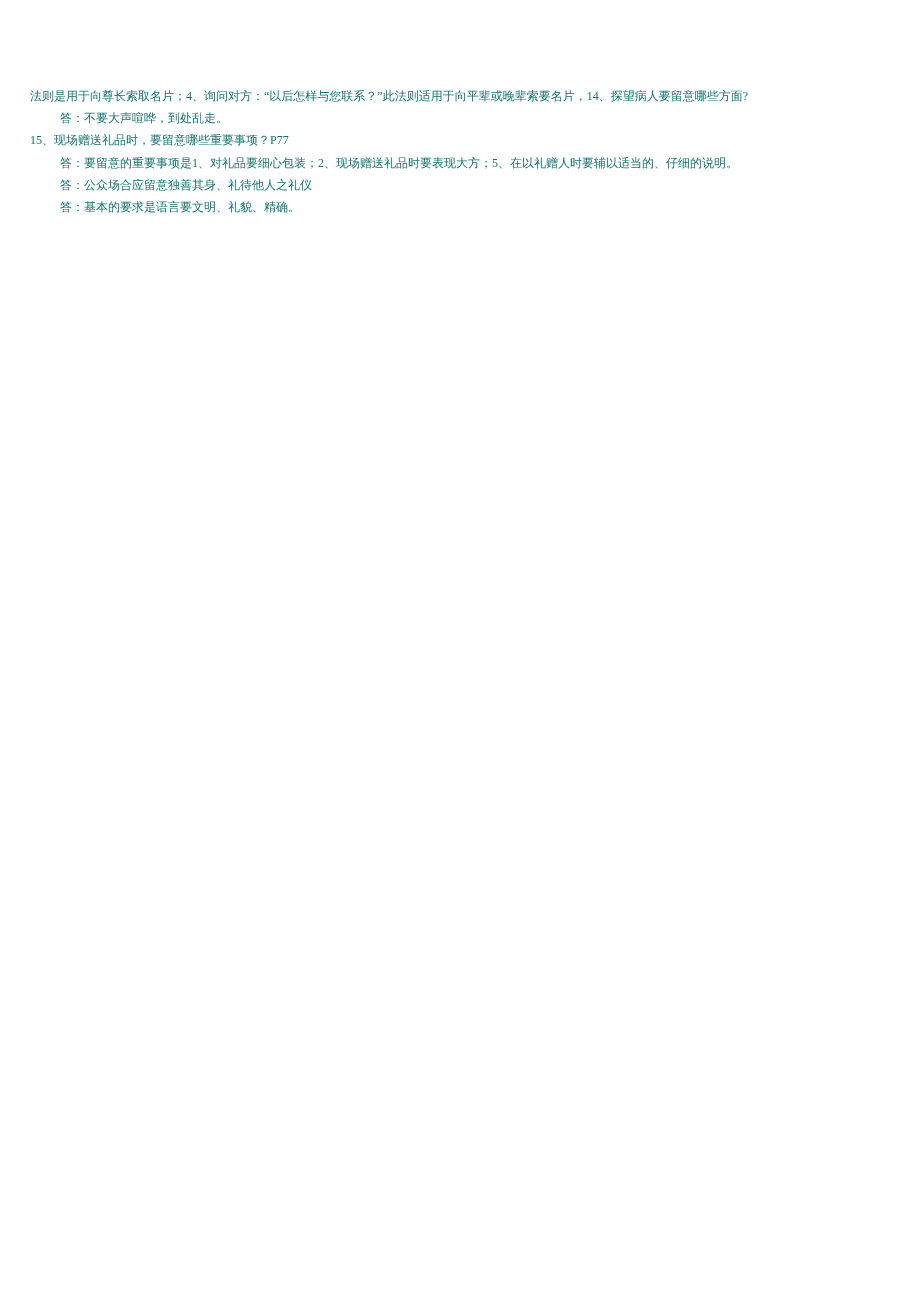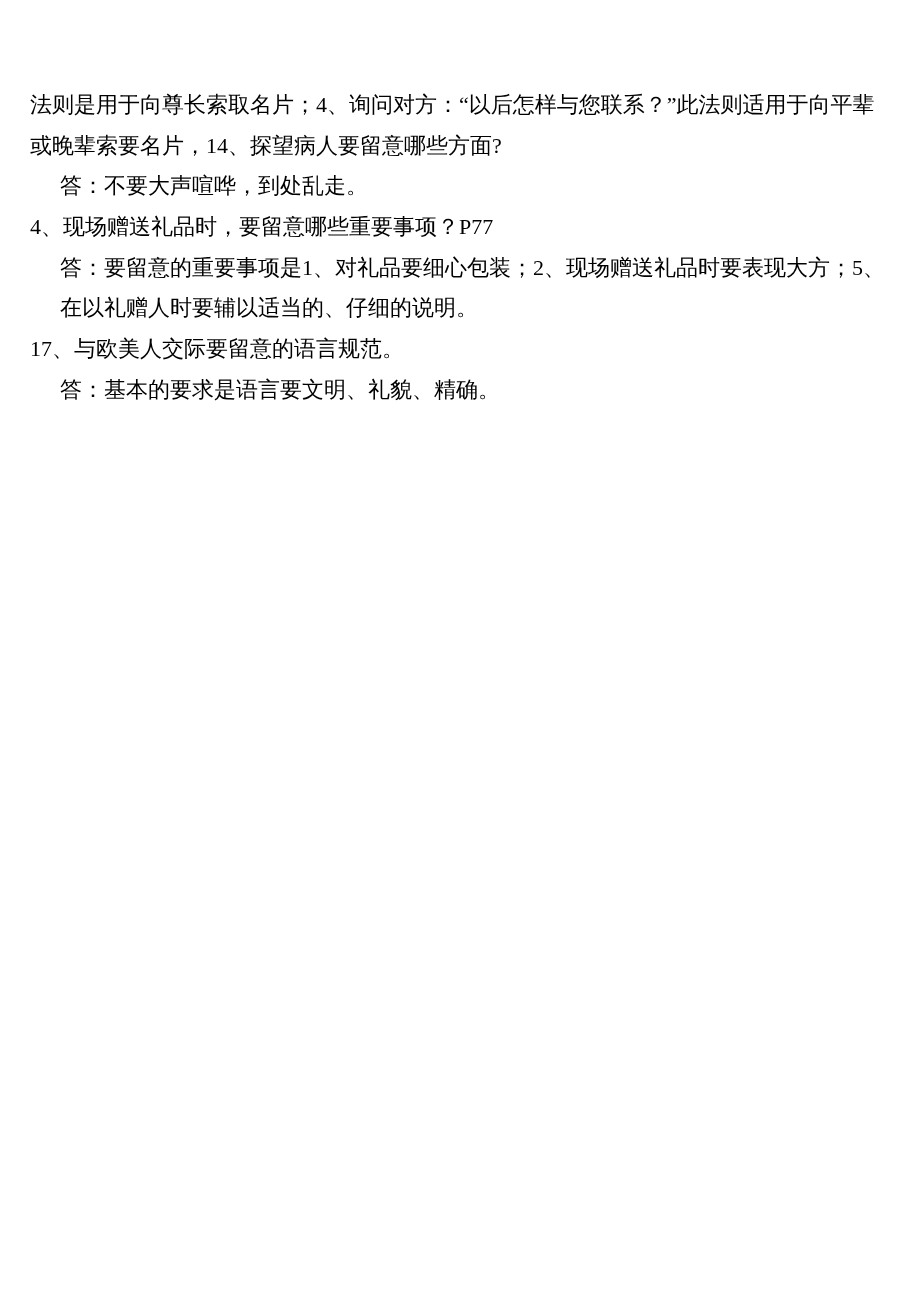--- a/index.html
+++ b/index.html
@@ -4,34 +4,34 @@
   <style>
     body {
       margin: 0;
       padding: 0;
       background: #ffffff;
       font-family: "SimSun", "宋体", serif;
       width: 920px;
     }
     .page {
       padding: 85px 30px 30px 30px;
-      color: #000000;
-      font-size: 22px;
+      color: #0f766e;
+      font-size: 12px;
       line-height: 1.85;
     }
     .line {
       display: block;
     }
     .indent-1 {
       padding-left: 30px;
     }
   </style>
 </head>
 <body>
 
 <div class="page">
   <span class="line">法则是用于向尊长索取名片；4、询问对方：“以后怎样与您联系？”此法则适用于向平辈或晚辈索要名片，14、探望病人要留意哪些方面?</span>
   <span class="line indent-1">答：不要大声喧哗，到处乱走。</span>
-  <span class="line">4、现场赠送礼品时，要留意哪些重要事项？P77</span>
+  <span class="line">15、现场赠送礼品时，要留意哪些重要事项？P77</span>
   <span class="line indent-1">答：要留意的重要事项是1、对礼品要细心包装；2、现场赠送礼品时要表现大方；5、在以礼赠人时要辅以适当的、仔细的说明。</span>
-  <span class="line">17、与欧美人交际要留意的语言规范。</span>
+  <span class="line indent-1">答：公众场合应留意独善其身、礼待他人之礼仪</span>
   <span class="line indent-1">答：基本的要求是语言要文明、礼貌、精确。</span>
 </div>
 
 </body></html>

